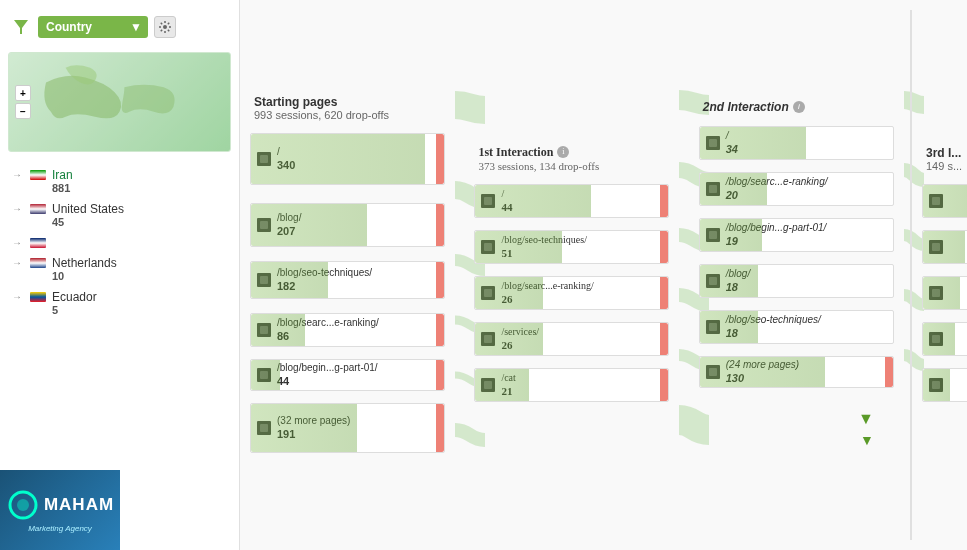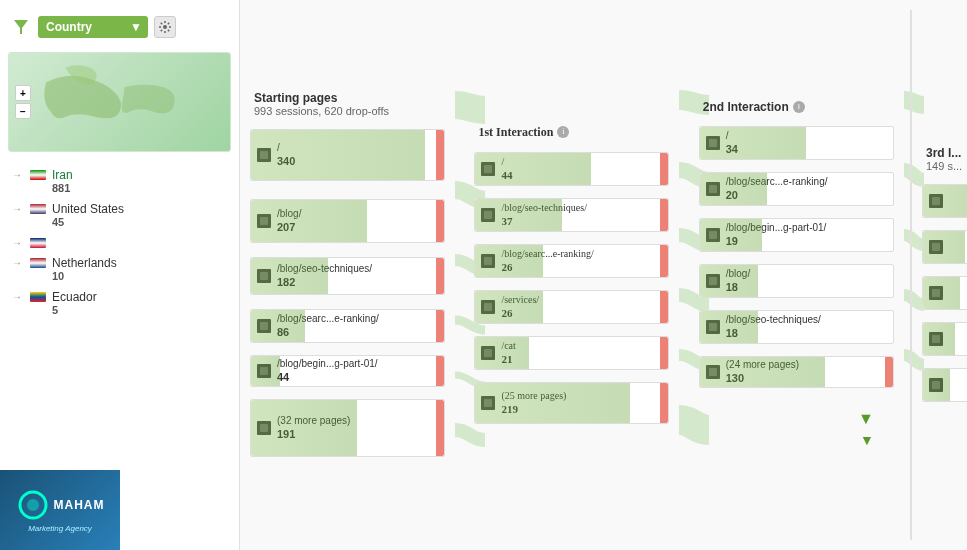--- a/index.html
+++ b/index.html
@@ -182,21 +182,21 @@
     }
 
     .watermark-logo {
       display: flex;
       align-items: center;
       gap: 4px;
     }
 
     .watermark-text {
       color: #fff;
-      font-size: 12px;
+      font-size: 17px;
       font-weight: bold;
       letter-spacing: 1px;
     }
 
     .watermark-sub {
       color: #aef;
       font-size: 8px;
       text-align: center;
       margin-top: 2px;
       font-style: italic;
@@ -500,21 +500,21 @@
             <div class="node-icon"></div>
             <div class="node-label">
               <span>/blog/begin...g-part-01/</span><br>
               <span class="node-count">44</span>
             </div>
             <div class="node-dropoff"></div>
           </div>
         </div>
 
         <div class="flow-node">
-          <div class="flow-node-bar" style="height:58px;">
+          <div class="flow-node-bar" style="height:50px;">
             <div class="node-progress" style="width:55%;"></div>
             <div class="node-icon"></div>
             <div class="node-label">
               <span>(32 more pages)</span><br>
               <span class="node-count">191</span>
             </div>
             <div class="node-dropoff"></div>
           </div>
         </div>
       </div>
@@ -530,41 +530,42 @@
           <path d="M0,360 C15,360 15,370 30,370" stroke="#b0d8a0" stroke-width="14" fill="none" opacity="0.5"></path>
         </svg>
       </div>
 
       <div class="flow-column" style="min-width:215px;font-family:Liberation Serif, serif;">
         <div class="flow-column-header">
           <div style="display:flex;align-items:center;">
             <div class="flow-column-title">1st Interaction</div>
             <span class="column-info-icon">i</span>
           </div>
+          <div class="flow-column-subtitle">373 sessions, 134 drop-offs</div>
         </div>
 
         <div class="flow-node" style="margin-bottom:12px;">
           <div class="flow-node-bar" style="height:34px;">
             <div class="node-progress" style="width:60%;"></div>
             <div class="node-icon"></div>
             <div class="node-label">
               <span>/</span><br>
               <span class="node-count">44</span>
             </div>
             <div class="node-dropoff"></div>
           </div>
         </div>
 
         <div class="flow-node" style="margin-bottom:12px;">
           <div class="flow-node-bar" style="height:34px;">
             <div class="node-progress" style="width:45%;"></div>
             <div class="node-icon"></div>
             <div class="node-label">
               <span>/blog/seo-techniques/</span><br>
-              <span class="node-count">37</span>
+              <span class="node-count">51</span>
             </div>
             <div class="node-dropoff"></div>
           </div>
         </div>
 
         <div class="flow-node" style="margin-bottom:12px;">
           <div class="flow-node-bar" style="height:34px;">
             <div class="node-progress" style="width:35%;"></div>
             <div class="node-icon"></div>
             <div class="node-label">
@@ -592,45 +593,34 @@
             <div class="node-progress" style="width:28%;"></div>
             <div class="node-icon"></div>
             <div class="node-label">
               <span>/cat</span><br>
               <span class="node-count">21</span>
             </div>
             <div class="node-dropoff"></div>
           </div>
         </div>
 
-        <div class="flow-node">
-          <div class="flow-node-bar" style="height:42px;">
-            <div class="node-progress" style="width:80%;"></div>
-            <div class="node-icon"></div>
-            <div class="node-label">
-              <span>(25 more pages)</span><br>
-              <span class="node-count">219</span>
-            </div>
-            <div class="node-dropoff"></div>
-          </div>
-        </div>
       </div>
 
       <div style="width:30px;position:relative;align-self:stretch;">
         <svg width="30" height="500" viewBox="0 0 30 500" style="position:absolute;top:60px;">
           <path d="M0,30 C15,30 15,35 30,35" stroke="#b0d8a0" stroke-width="20" fill="none" opacity="0.5"></path>
           <path d="M0,100 C15,100 15,110 30,110" stroke="#b0d8a0" stroke-width="16" fill="none" opacity="0.5"></path>
           <path d="M0,165 C15,165 15,175 30,175" stroke="#b0d8a0" stroke-width="14" fill="none" opacity="0.5"></path>
           <path d="M0,225 C15,225 15,235 30,235" stroke="#b0d8a0" stroke-width="14" fill="none" opacity="0.5"></path>
           <path d="M0,285 C15,285 15,295 30,295" stroke="#b0d8a0" stroke-width="12" fill="none" opacity="0.5"></path>
           <path d="M0,350 C15,350 15,360 30,360" stroke="#b0d8a0" stroke-width="30" fill="none" opacity="0.5"></path>
         </svg>
       </div>
 
-      <div class="flow-column" style="min-width:215px;">
+      <div class="flow-column" style="min-width:215px;font-style:italic;">
         <div class="flow-column-header">
           <div style="display:flex;align-items:center;">
             <div class="flow-column-title">2nd Interaction</div>
             <span class="column-info-icon">i</span>
           </div>
         </div>
 
         <div class="flow-node" style="margin-bottom:12px;">
           <div class="flow-node-bar" style="height:34px;">
             <div class="node-progress" style="width:55%;"></div>

